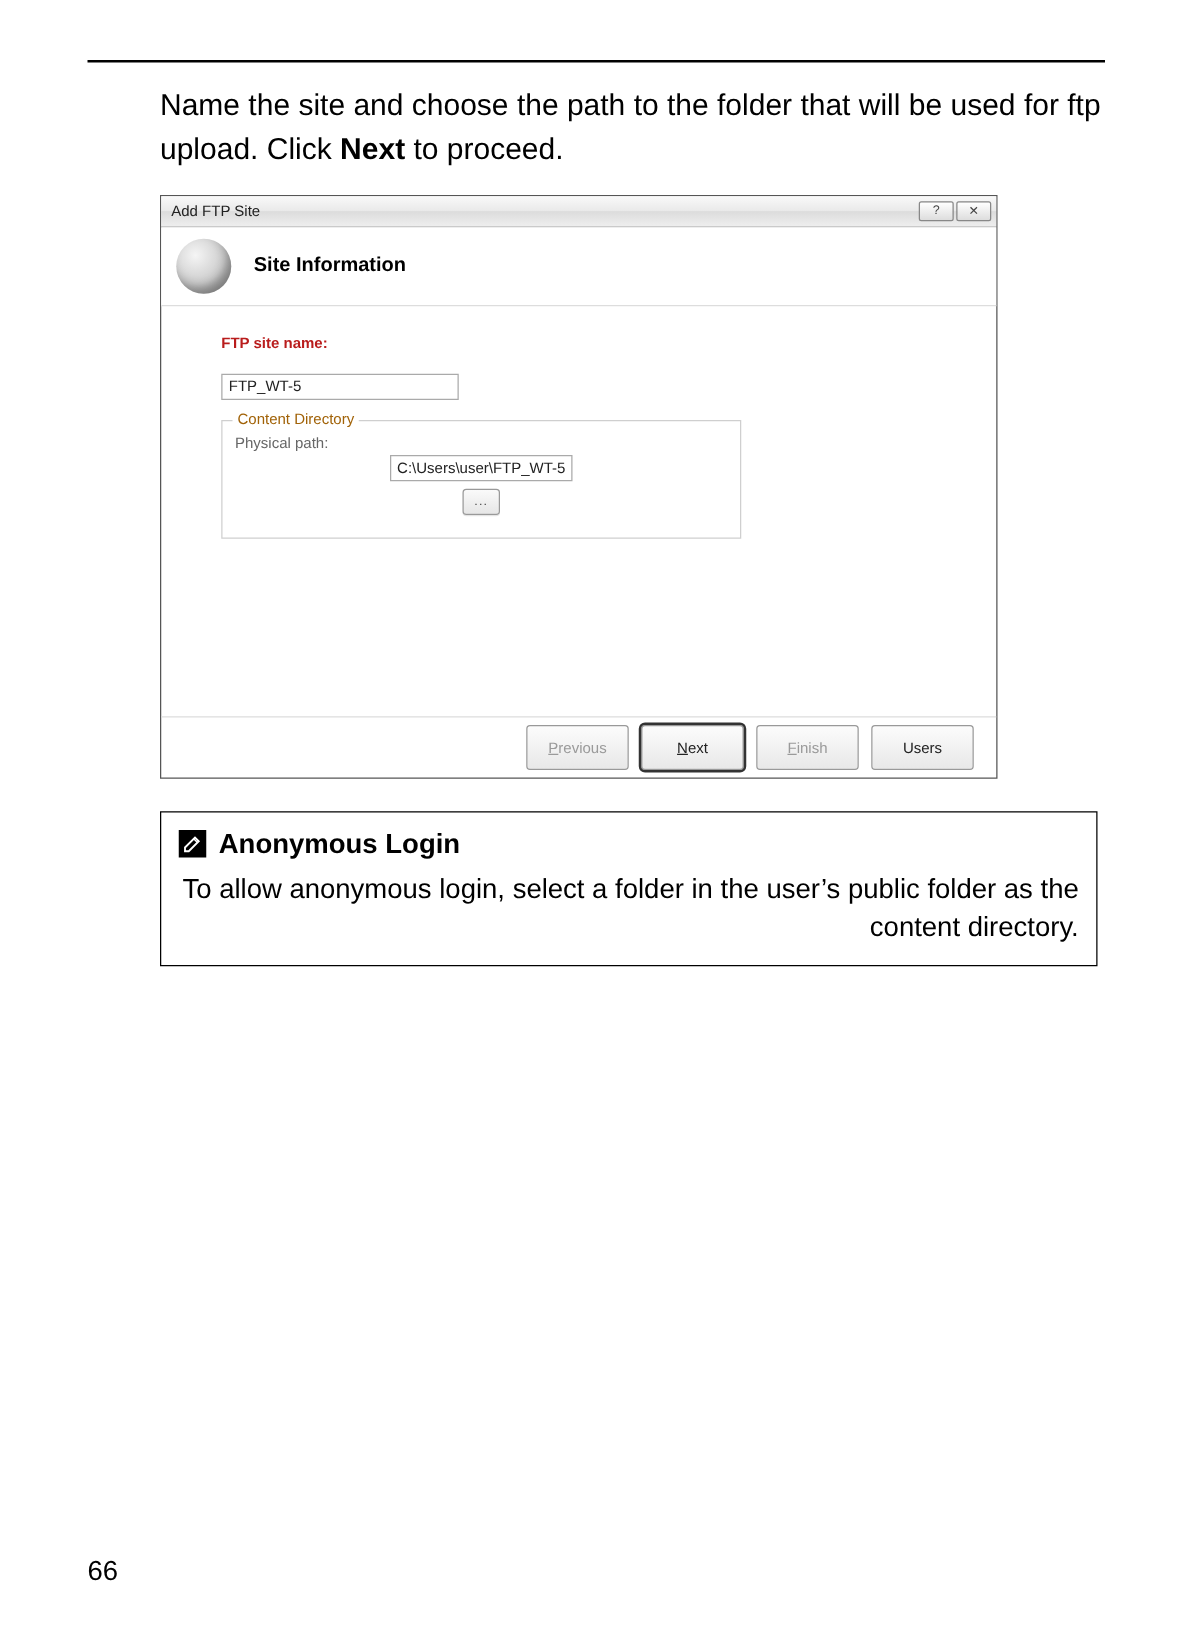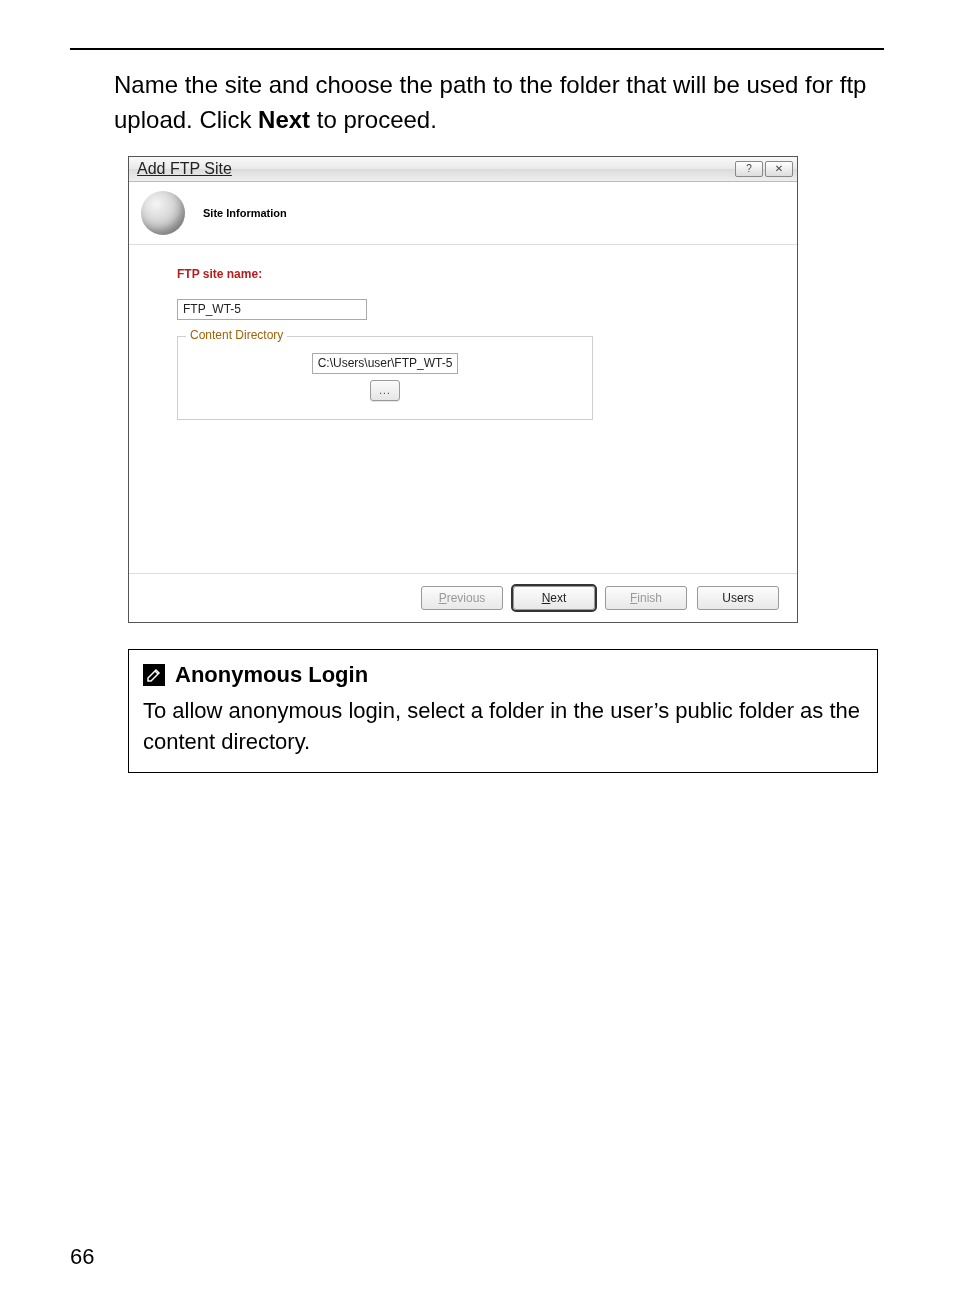--- a/index.html
+++ b/index.html
@@ -31,21 +31,21 @@
       letter-spacing: -1px;
       font-family: Arial, sans-serif;
       margin-right: 10px;
       line-height: 1;
     }
     .step-title {
       font-size: 27px;
       font-weight: 700;
     }
     .step-body {
-      margin-left: 44px;
+      margin-left: 58px;
       font-size: 24px;
       line-height: 1.45;
       margin-top: 18px;
     }
     .step-body b { font-weight: 700; }
 
     
     .dialog {
       margin-left: 58px;
       margin-top: 18px;
@@ -62,21 +62,21 @@
     }
     .titlebar {
       height: 24px;
       background: linear-gradient(#f9f9f9,#e9e9e9 50%,#dcdcdc 51%,#eeeeee);
       border-bottom: 1px solid #bbb;
       display: flex;
       align-items: center;
       justify-content: space-between;
       padding: 0 4px 0 8px;
     }
-    .titlebar-title { font-size: 16px; color: #222; text-decoration: underline; }
+    .titlebar-title { font-size: 12px; color: #222; }
     .win-controls { display: flex; gap: 2px; }
     .win-btn {
       width: 28px;
       height: 16px;
       border: 1px solid #888;
       border-radius: 2px;
       background: linear-gradient(#fff,#ddd);
       display:flex;align-items:center;justify-content:center;
       font-size: 10px;
       color: #444;
@@ -94,21 +94,21 @@
     .globe {
       width: 44px; height: 44px;
       border-radius: 50%;
       background: radial-gradient(circle at 35% 30%, #f5f5f5, #ccc 55%, #888);
       box-shadow: inset -4px -6px 8px rgba(0,0,0,.25);
       margin-right: 18px;
       flex: 0 0 auto;
     }
     .header-title {
       font-weight: 700;
-      font-size: 11px;
+      font-size: 16px;
       color: #000;
     }
     .body-area {
       flex: 1;
       padding: 22px 34px 0 48px;
       color: #333;
     }
     .lbl { font-size: 12px; color: #b91c1c; font-weight: bold; }
     .inp {
       display:block;
@@ -165,21 +165,21 @@
     .btnbar {
       height: 48px;
       border-top: 1px solid #ddd;
       display:flex;
       align-items:center;
       justify-content:flex-end;
       gap: 10px;
       padding-right: 18px;
     }
     .btn {
-      height: 24px;
+      height: 36px;
       min-width: 82px;
       border: 1px solid #999;
       border-radius: 3px;
       background: linear-gradient(#fcfcfc,#e8e8e8);
       font-size: 12px;
       color: #222;
       display:flex;align-items:center;justify-content:center;
       padding: 0 10px;
       box-sizing: border-box;
     }
@@ -190,20 +190,21 @@
     
     .note-box {
       margin-left: 58px;
       margin-top: 26px;
       width: 750px;
       border: 1.5px solid #000;
       padding: 10px 14px 14px 14px;
       box-sizing: border-box;
       font-size: 22px;
       line-height: 1.4;
+      text-align: right;
     }
     .note-header {
       display: flex;
       align-items: center;
       gap: 10px;
       font-weight: 700;
       font-size: 22px;
     }
     .note-icon {
       width: 22px;
@@ -249,20 +250,21 @@
       <div class="globe"></div>
       <div class="header-title">Site Information</div>
     </div>
 
     <div class="body-area">
       <div class="lbl">FTP site name:</div>
       <div class="inp sitename-input">FTP_WT-5</div>
 
       <div class="fieldset-like">
         <div class="fieldset-legend">Content Directory</div>
+        <div class="phys-label">Physical path:</div>
         <div class="path-row">
           <div class="inp path-input">C:\Users\user\FTP_WT-5</div>
           <div class="browse-btn">...</div>
         </div>
       </div>
     </div>
 
     <div class="btnbar">
       <div class="btn disabled">
           <span><span class="ul">P</span>revious</span>

